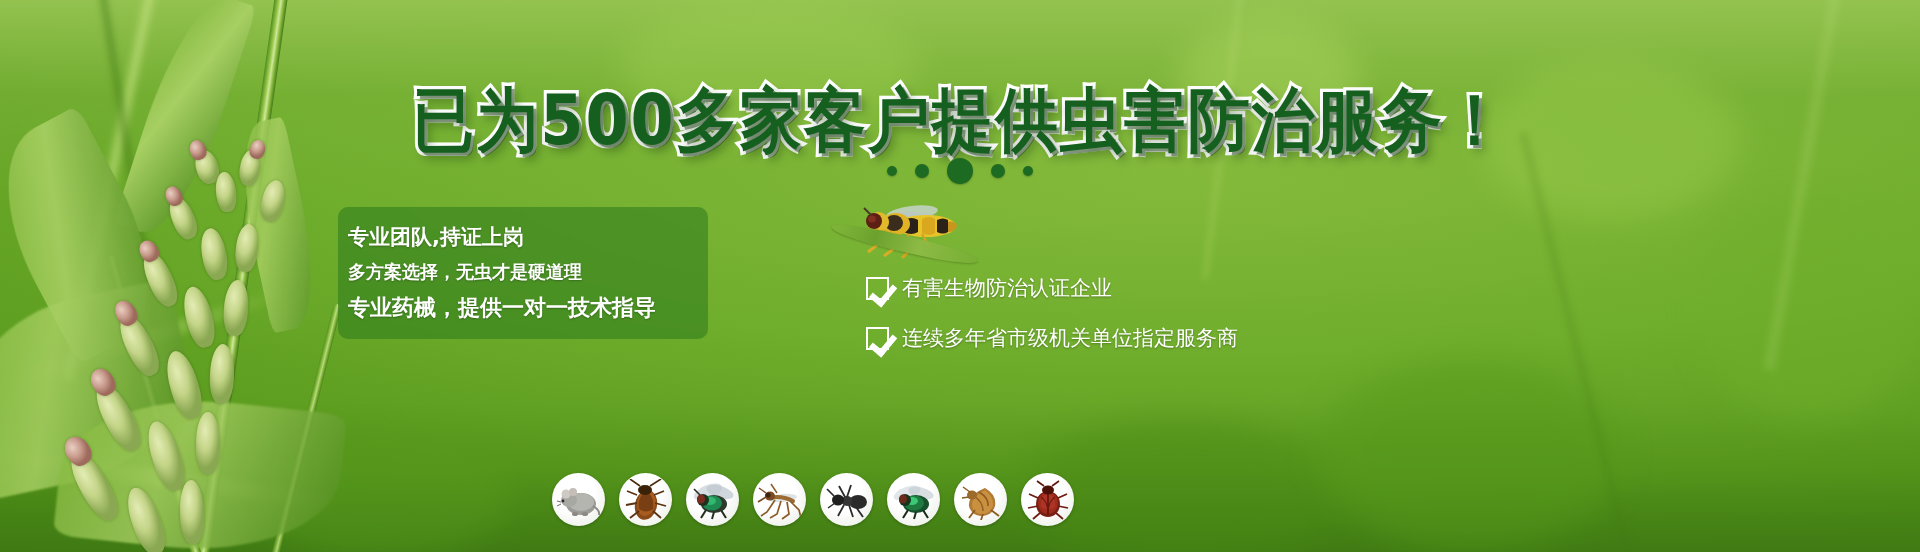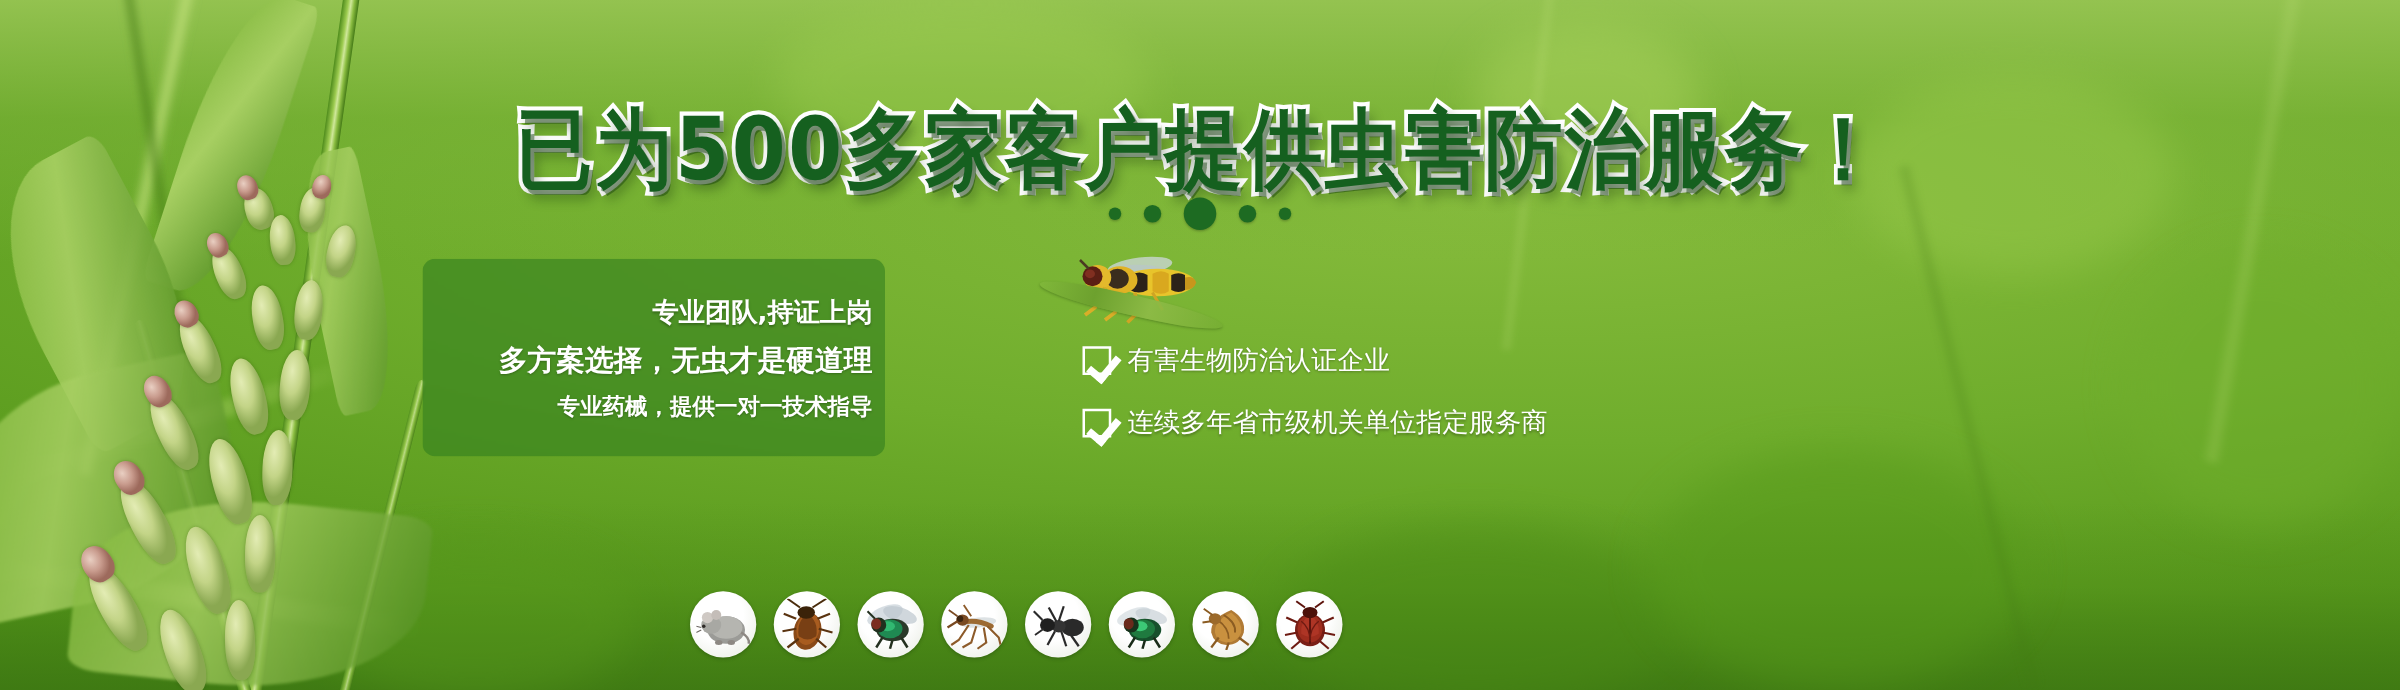--- a/index.html
+++ b/index.html
@@ -97,39 +97,39 @@
     box-shadow:0 1px 2px rgba(0,0,0,.25);
   }
   .dots .d.sm { width:10px; height:10px; }
   .dots .d.md { width:14px; height:14px; }
   .dots .d.lg { width:26px; height:26px; }
 
   
   #panel {
     position:absolute;
     left:338px; top:207px;
-    width:370px; height:158px;
+    width:370px; height:132px;
     background:rgba(52,128,30,.62);
     border-radius:10px 10px 10px 10px;
     backdrop-filter:blur(1px);
     display:flex; flex-direction:column;
-    align-items:flex-end; justify-content:center;
+    align-items:flex-start; justify-content:center;
     gap:9px;
     padding:8px 10px;
   }
   #panel .pl {
     color:#ffffff;
     font-weight:bold;
     white-space:nowrap;
     text-shadow:0 1px 2px rgba(0,0,0,.28);
     font-family:"DejaVu Sans", sans-serif;
   }
   #panel .pl.l1 { font-size:21px; letter-spacing:0px; }
-  #panel .pl.l2 { font-size:23px; }
-  #panel .pl.l3 { font-size:18px; }
+  #panel .pl.l2 { font-size:18px; }
+  #panel .pl.l3 { font-size:22px; }
 
   
   #fly { position:absolute; left:838px; top:196px; width:140px; height:70px; }
   #fly .f-leaf {
     position:absolute; left:-8px; top:40px; width:150px; height:16px;
     background:linear-gradient(95deg, rgba(150,196,82,.2), #6da12e 30%, #8cba45 60%, rgba(110,160,50,.25));
     border-radius:50%/60%;
     transform:rotate(13deg);
     box-shadow:0 1px 2px rgba(30,60,10,.3);
   }

